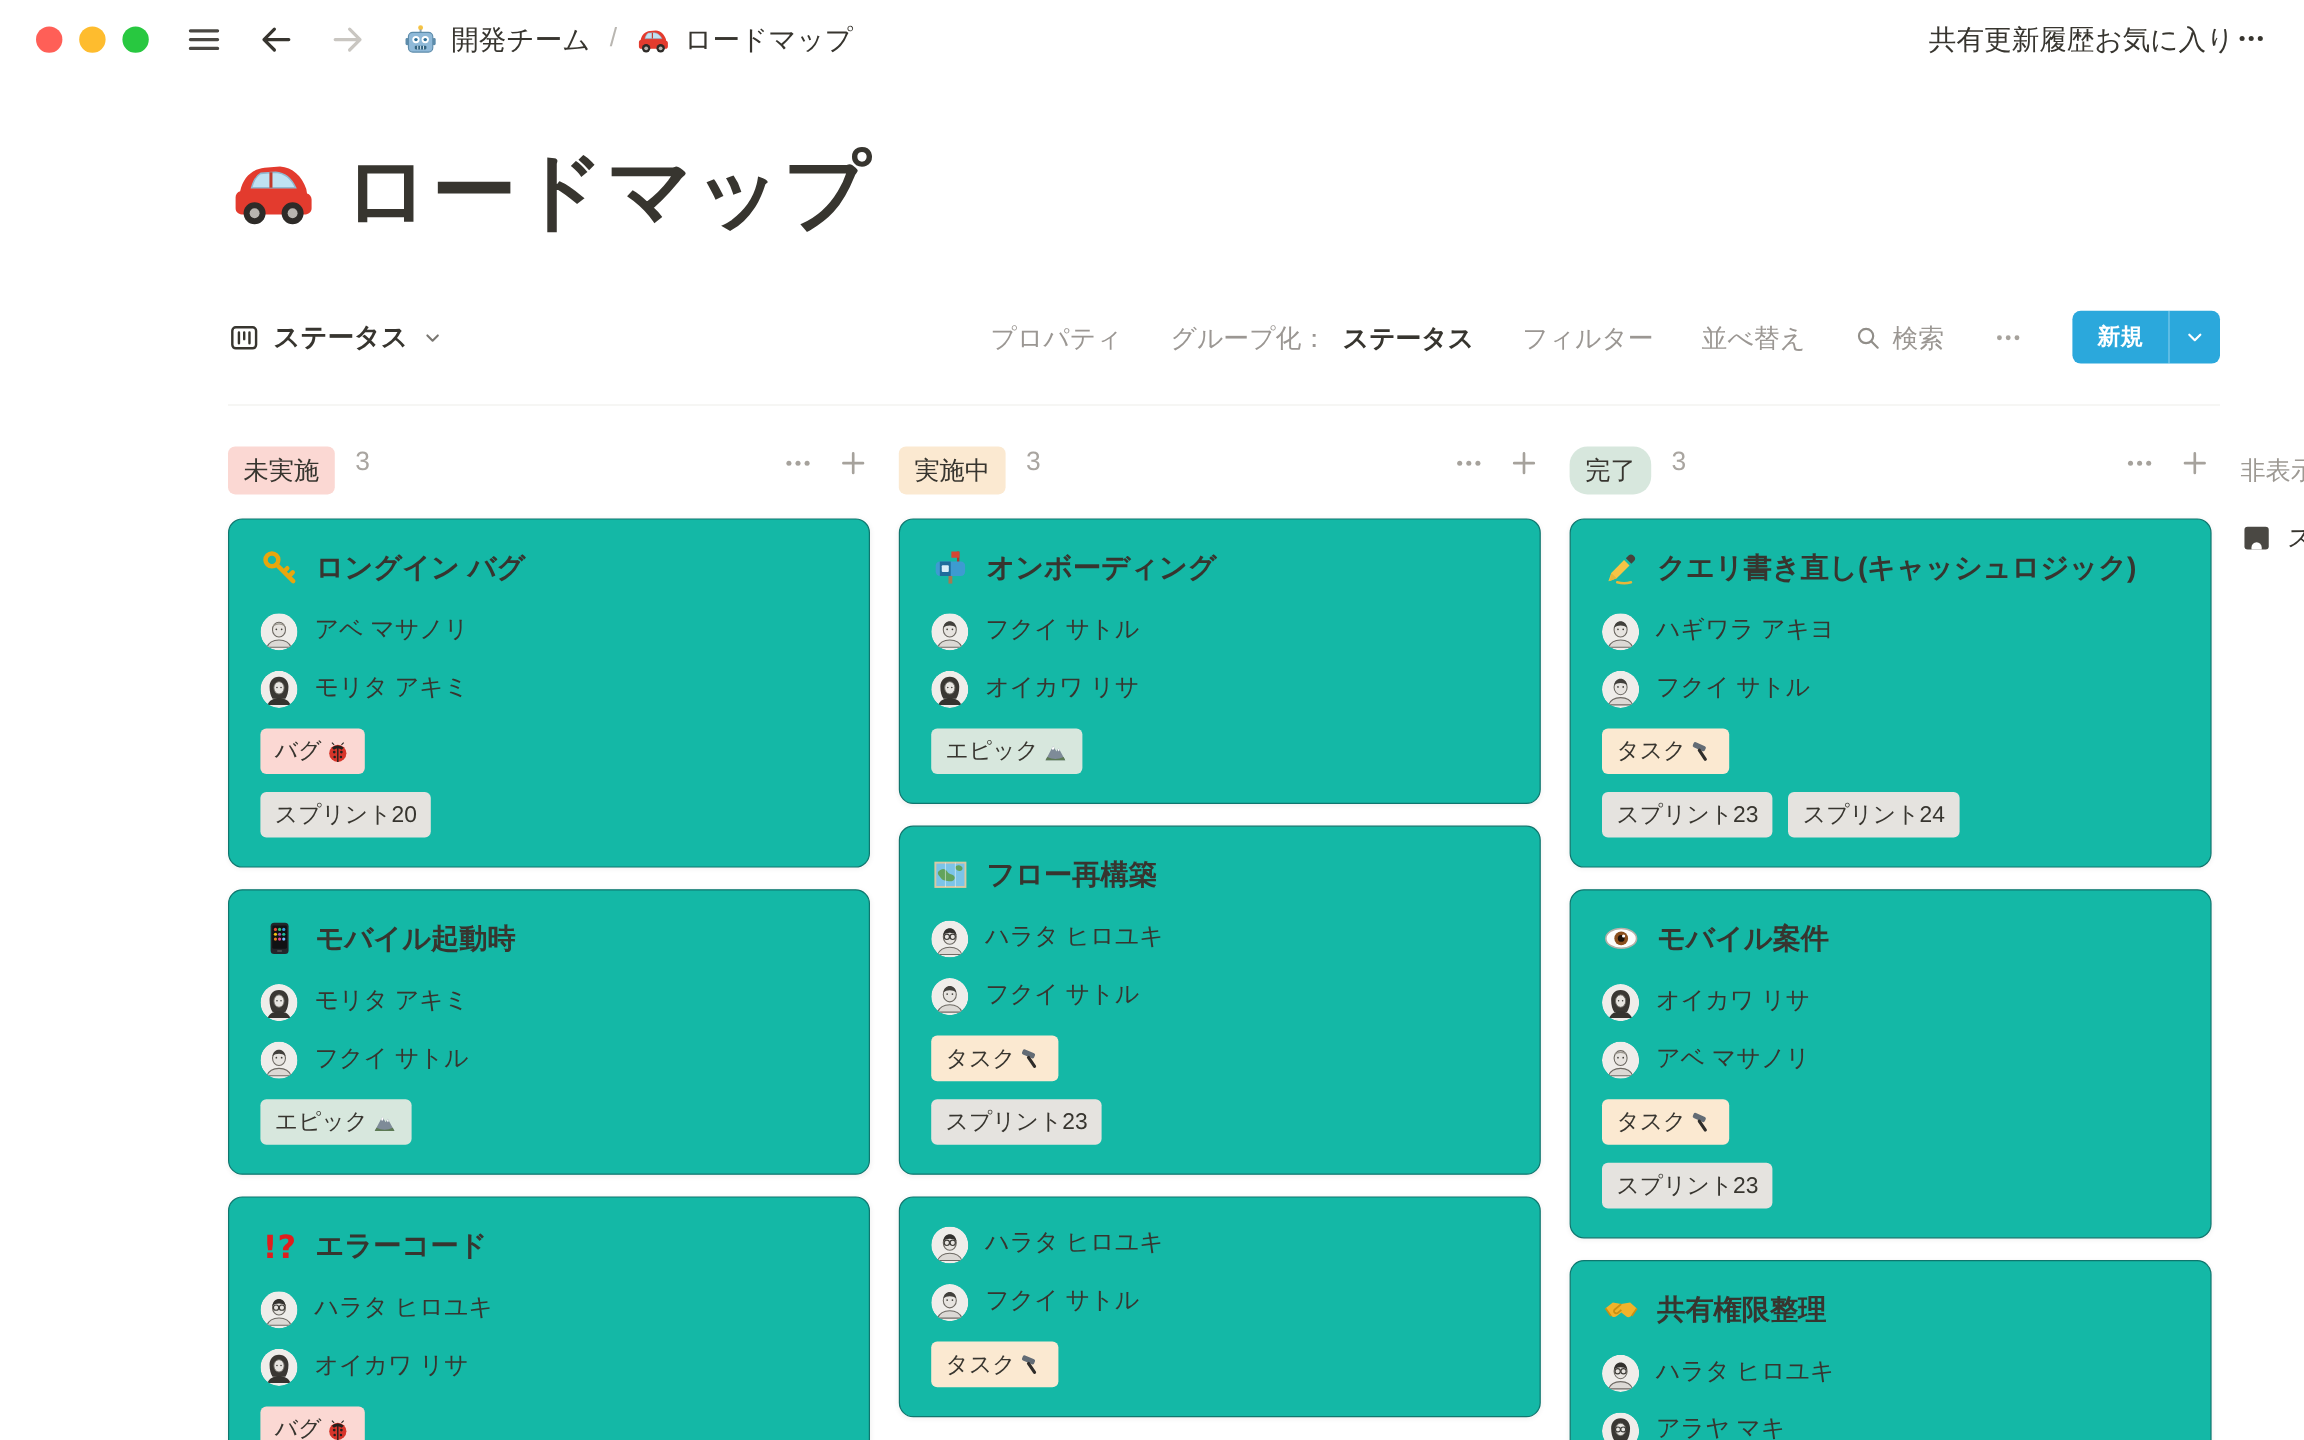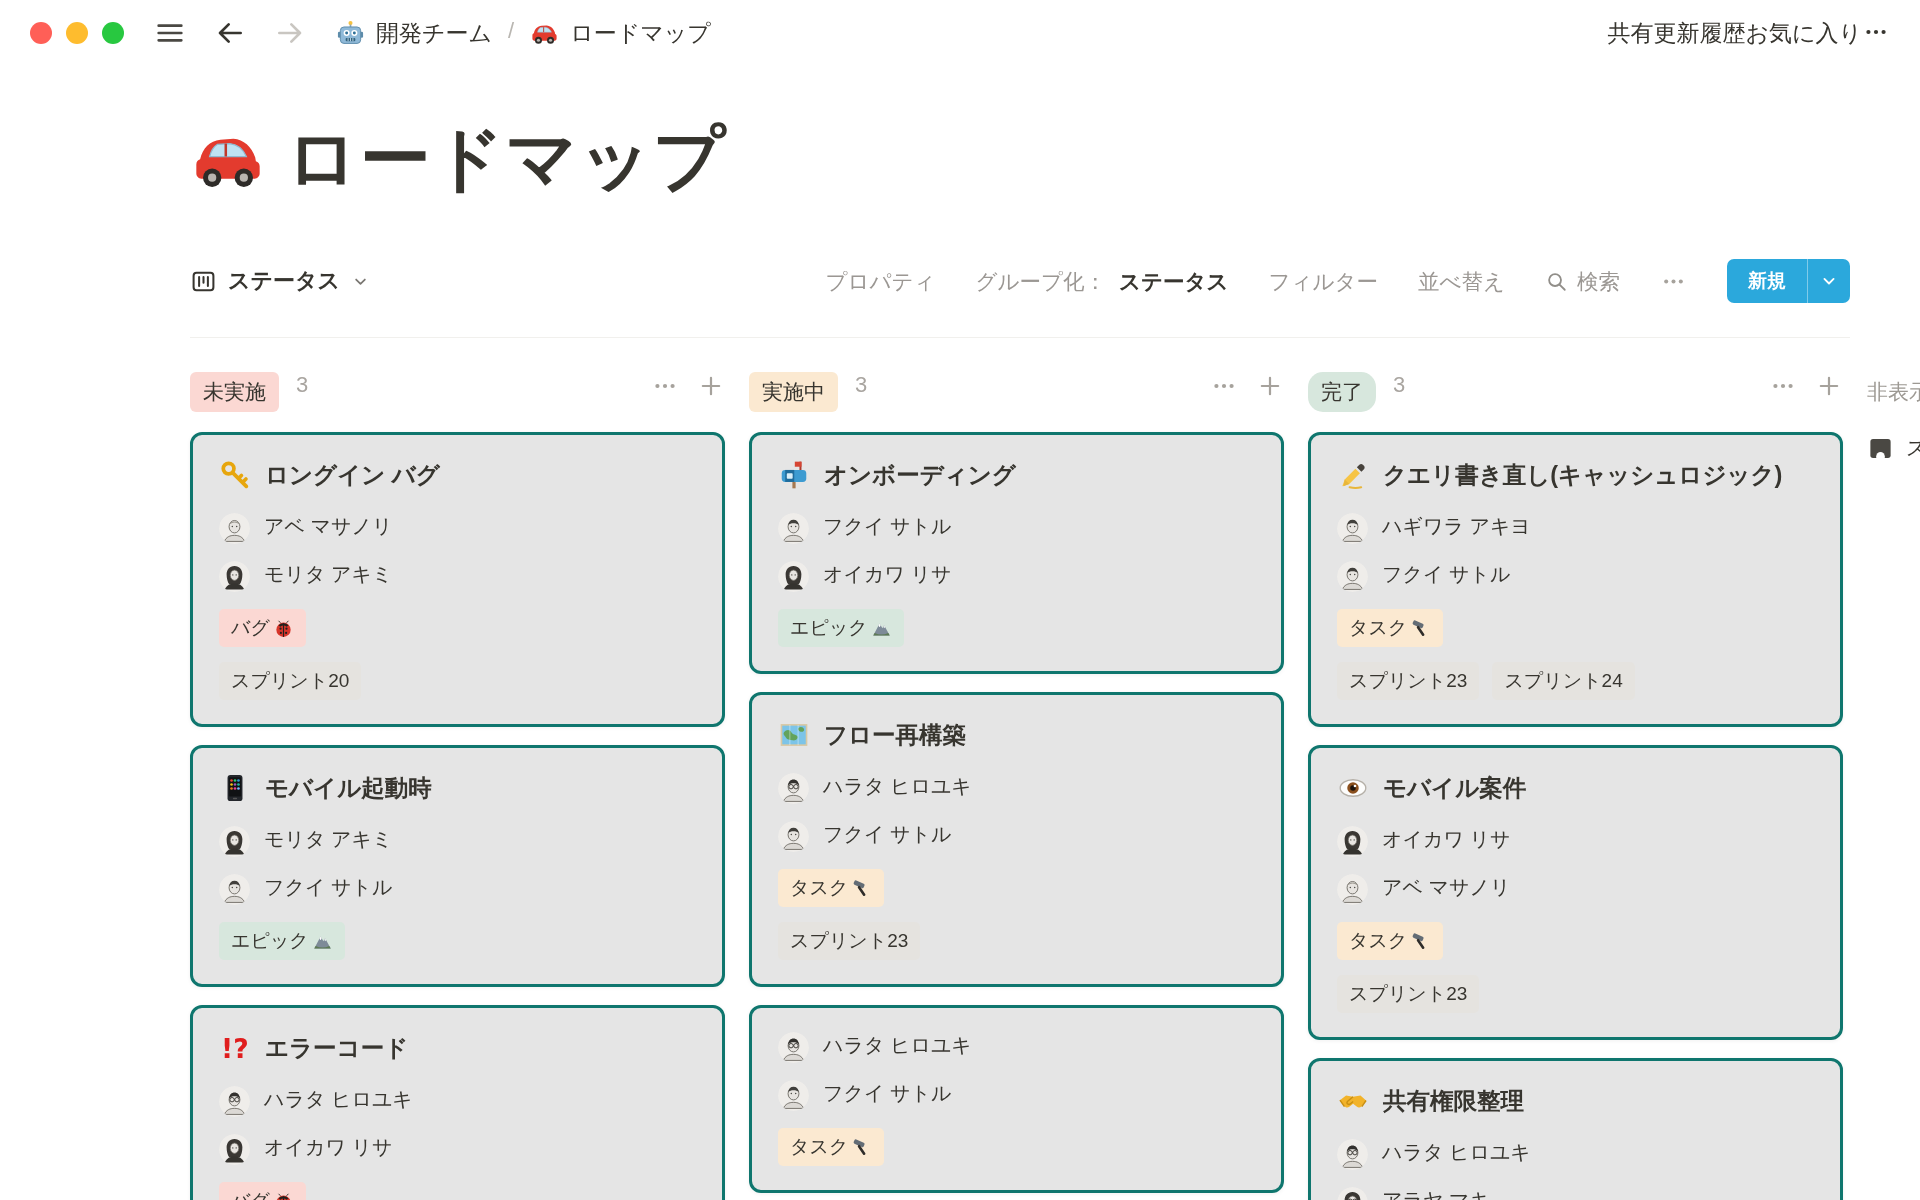--- a/index.html
+++ b/index.html
@@ -58,21 +58,21 @@
   .badge { display:inline-flex; align-items:center; font-size:21px; padding:6px 13px;
            border-radius:6px; cursor:pointer; white-space:nowrap; }
   .b-pink { background:var(--pink-bg,#fbd8d3); } .b-orange { background:var(--orange-bg,#fbe9d1); }
   .b-green { background:var(--green-bg,#d7e7dd);border-radius:15px; }
   .col-count { font-size:22px; color:#a9a5a0; margin-left:17px; }
   .col-sp { flex:1; }
   .col-act { width:28px; height:28px; color:#a6a29c; cursor:pointer; }
   .col-act + .col-act { margin-left:18px; }
 
   .cards { display:flex; flex-direction:column; gap:18px; }
-  .card { background:#e5e5e5; border:3px solid #0f766e; border-radius:12px;
+  .card { background:#14b8a6; border:1px solid #0f766e; border-radius:12px;
           box-shadow:0 1px 4px rgba(15,15,15,.06); padding:24px 26px; cursor:pointer; }
   .card-title-row { display:flex; align-items:center; gap:14px; margin-bottom:22px; }
   .card-icon { width:32px; height:32px; flex:none; }
   .card-title { font-size:23.5px; font-weight:700; white-space:nowrap; }
   .assignee { display:flex; align-items:flex-start; gap:14px; margin-bottom:17px; }
   .avatar { width:31px; height:31px; border-radius:50%; overflow:hidden; flex:none; }
   .assignee-name { font-size:20px; }
   .tag-row { display:flex; gap:13px; margin-top:15px; }
   .chip { display:inline-flex; align-items:center; font-size:19px; padding:6px 12px;
           border-radius:5px; cursor:pointer; white-space:nowrap; }

